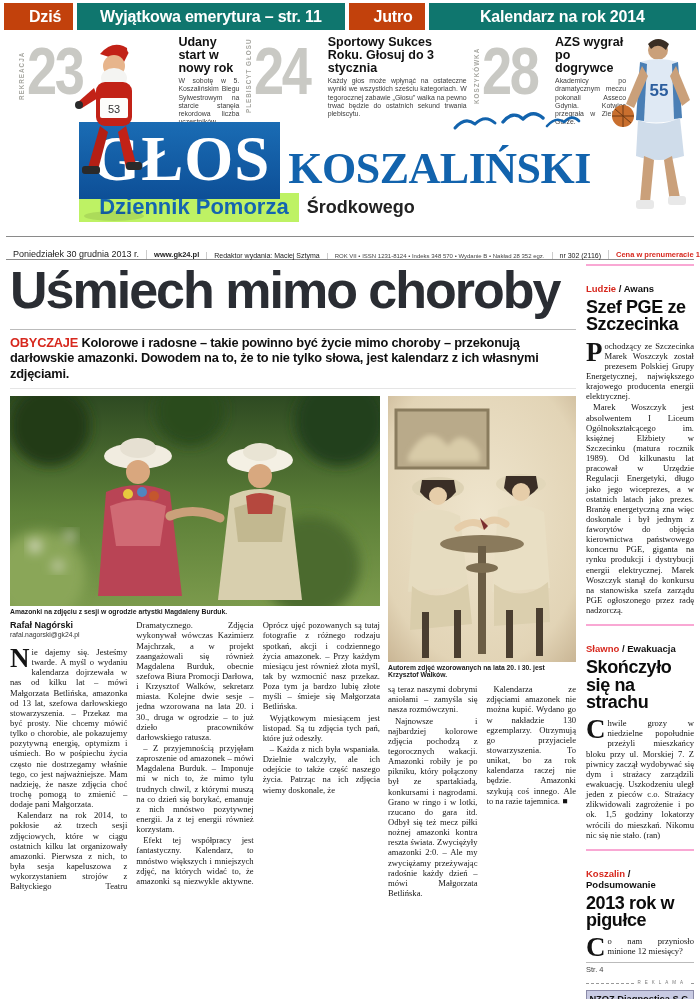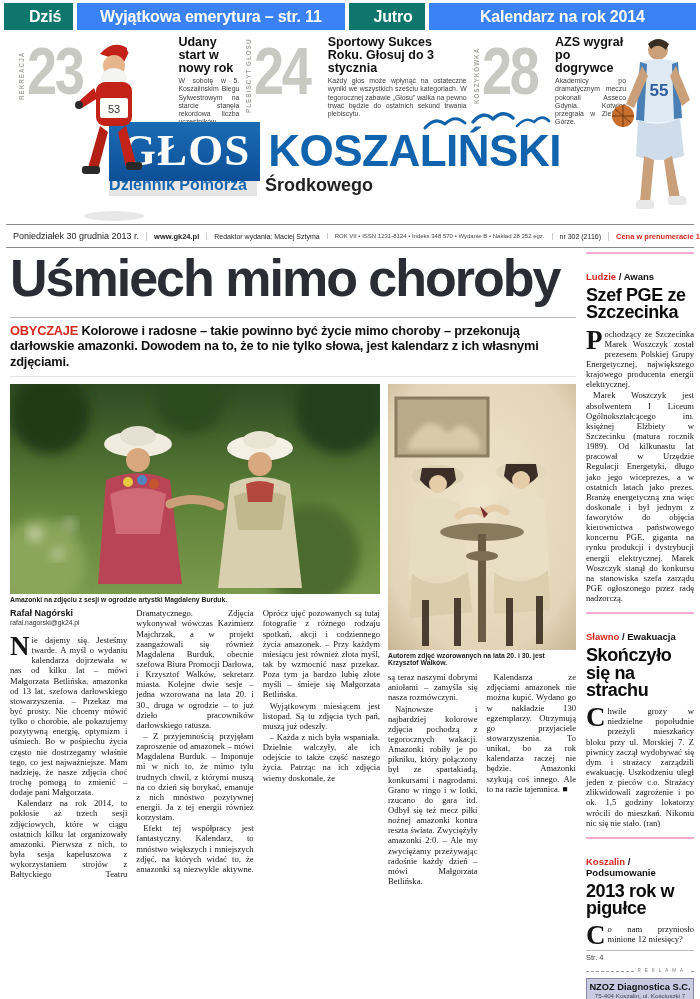--- a/index.html
+++ b/index.html
@@ -2,22 +2,22 @@
 <html lang="pl"><head>
 <meta charset="utf-8">
 <style>
   html,body{margin:0;padding:0;background:#dcdcdc;}
   .page{position:relative;width:700px;height:999px;margin:0 auto;background:#fff;overflow:hidden;
         font-family:"Liberation Sans",sans-serif;color:#1a1a1a;}
   
   .topbar{display:flex;gap:4px;padding:3px 4px 0 4px;height:27px;box-sizing:content-box;}
   .tag{display:flex;align-items:center;justify-content:center;font-weight:bold;color:#fff;
        font-size:16px;padding:0 12px;white-space:nowrap;letter-spacing:-.2px;}
-  .tag-red{background:#0f766e;padding-left:25px;}
-  .tag-gray{background:#3b82f6;}
+  .tag-red{background:#c2410c;padding-left:25px;}
+  .tag-gray{background:#0f766e;}
   .tag-grow{flex:1;}
   
   .hero{position:relative;height:192px;}
   .promos{display:flex;height:90px;padding:2px 0 0 18px;}
   .promo{position:relative;flex:1;display:flex;align-items:flex-start;overflow:visible;}
   .vlabel{writing-mode:vertical-rl;transform:rotate(180deg);font-size:6.3px;font-weight:bold;
           color:#a6a6a0;letter-spacing:1px;height:80px;text-align:center;margin-top:4px;}
   .bignum{font-size:66px;line-height:78px;font-weight:bold;color:#c9c9c4;transform:scaleX(.82);
           transform-origin:left;margin:0 0 0 2px;letter-spacing:-3px;}
   .promo-content{padding:4px 6px 0 6px;}
@@ -26,30 +26,30 @@
   .promo1 .promo-content{margin-left:78px;}
   .promo3 .promo-content{margin-right:68px;}
   .photo-float{position:absolute;z-index:3;}
   .santa{left:52px;top:4px;width:88px;height:186px;}
   .player{right:-4px;top:2px;width:98px;height:188px;}
   
   .masthead{position:relative;height:100px;z-index:1;}
   .mast-inner{width:max-content;margin:0 auto;padding-right:30px;}
   .logo-row{display:flex;align-items:flex-end;position:relative;}
   .glos-box{background:linear-gradient(#1a6cb4,#0d4f97);color:#fff;font-family:"Liberation Serif",serif;
-            font-weight:bold;font-size:45px;line-height:1;padding:6px 10px 8px 12px;letter-spacing:1px;}
-  .kosz{color:#1263ad;font-family:Liberation Sans, sans-serif;font-weight:bold;font-size:44px;line-height:1;
+            font-weight:bold;font-size:63px;line-height:1;padding:6px 10px 8px 12px;letter-spacing:1px;}
+  .kosz{color:#1263ad;font-family:Liberation Serif, serif;font-weight:bold;font-size:44px;line-height:1;
         padding:0 0 8px 8px;letter-spacing:-.5px;}
   .gulls{position:absolute;right:10px;top:-14px;}
   .tagline-row{display:flex;align-items:center;margin-top:-6px;}
-  .band{background:#e5e5e5;color:#1565b0;font-weight:bold;font-size:16px;padding:1px 10px 2px 0;}
+  .band{background:#bef264;color:#1565b0;font-weight:bold;font-size:22px;padding:1px 10px 2px 20px;}
   .srodkowego{color:#222;font-weight:bold;font-size:18px;padding-left:8px;}
   
-  .dateline{display:flex;align-items:center;height:22px;border-top:1px solid #8a8a8a;border-bottom:1px solid #8a8a8a;
-            margin:2px 6px 0 6px;font-size:7px;color:#222;}
+  .dateline{display:flex;align-items:flex-end;height:22px;border-top:1px solid #8a8a8a;border-bottom:1px solid #8a8a8a;
+            margin:14px 6px 0 6px;font-size:7px;color:#222;}
   .seg{padding:0 7px;border-left:1px solid #ccc;white-space:nowrap;}
   .seg:first-child{border-left:none;font-size:9px;}
   .seg-site{font-weight:bold;font-size:7.5px;}
   .seg-issn{font-size:6px;color:#444;}
   .seg-red{color:#d7281e;font-weight:bold;font-size:7.5px;}
   
   .content{display:flex;gap:10px;padding:4px 6px 0 10px;}
   .main-col{width:566px;}
   .headline{font-size:52px;line-height:.96;font-weight:bold;color:#2a2d33;letter-spacing:-2px;margin:2px 0 8px;}
   .lead{border-top:1px solid #bbb;border-bottom:1px solid #e5e5e5;padding:5px 0 6px;font-size:12.8px;
@@ -259,21 +259,21 @@
 
           <div class="cols cols-3">
             <div class="byline">
               <span class="name">Rafał Nagórski</span>
               <span class="mail">rafal.nagorski@gk24.pl</span>
             </div>
             <p class="pfirst dropcap">Nie dajemy się. Jesteśmy twarde. A myśl o wydaniu kalendarza dojrzewała w nas od kilku lat – mówi Małgorzata Betlińska, amazonka od 13 lat, szefowa darłowskiego stowarzyszenia. – Przekaz ma być prosty. Nie chcemy mówić tylko o chorobie, ale pokazujemy pozytywną energię, optymizm i uśmiech. Bo w pośpiechu życia często nie dostrzegamy właśnie tego, co jest najważniejsze. Mam nadzieję, że nasze zdjęcia choć trochę pomogą to zmienić – dodaje pani Małgorzata.</p>
             <p>Kalendarz na rok 2014, to pokłosie aż trzech sesji zdjęciowych, które w ciągu ostatnich kilku lat organizowały amazonki. Pierwsza z nich, to była sesja kapeluszowa z wykorzystaniem strojów z Bałtyckiego Teatru Dramatycznego. Zdjęcia wykonywał wówczas Kazimierz Majchrzak, a w projekt zaangażowali się również Magdalena Burduk, obecnie szefowa Biura Promocji Darłowa, i Krzysztof Walków, sekretarz miasta. Kolejne dwie sesje – jedna wzorowana na lata 20. i 30., druga w ogrodzie – to już dzieło pracowników darłowskiego ratusza.</p>
             <p>– Z przyjemnością przyjęłam zaproszenie od amazonek – mówi Magdalena Burduk. – Imponuje mi w nich to, że mimo tylu trudnych chwil, z którymi muszą na co dzień się borykać, emanuje z nich mnóstwo pozytywnej energii. Ja z tej energii również korzystam.</p>
             <p>Efekt tej współpracy jest fantastyczny. Kalendarz, to mnóstwo większych i mniejszych zdjęć, na których widać to, że amazonki są niezwykle aktywne. Oprócz ujęć pozowanych są tutaj fotografie z różnego rodzaju spotkań, akcji i codziennego życia amazonek. – Przy każdym miesiącu jest również złota myśl, tak by wzmocnić nasz przekaz. Poza tym ja bardzo lubię złote myśli – śmieje się Małgorzata Betlińska.</p>
-            <p>Wyjątkowym miesiącem jest listopad. Są tu zdjęcia tych pań, muszą już odeszły.</p>
+            <p>Wyjątkowym miesiącem jest listopad. Są tu zdjęcia tych pań, które już odeszły.</p>
             <p>– Każda z nich była wspaniała. Dzielnie walczyły, ale ich odejście to także część naszego życia. Patrząc na ich zdjęcia wiemy doskonale, że</p>
           </div>
         </div>
 
         <div class="art-right">
           <div class="photo photo-vintage">
             <svg width="188" height="266" viewBox="0 0 188 266">
               <defs>
                 <radialGradient id="sep" cx="50%" cy="45%" r="75%">
                   <stop offset="0" stop-color="#efe5cd"></stop>

